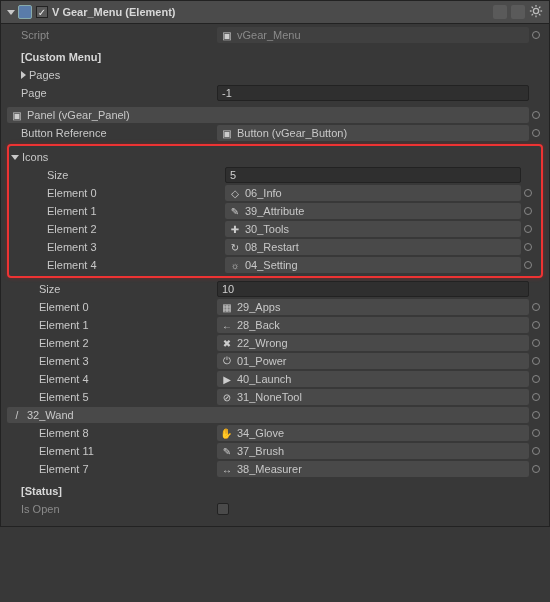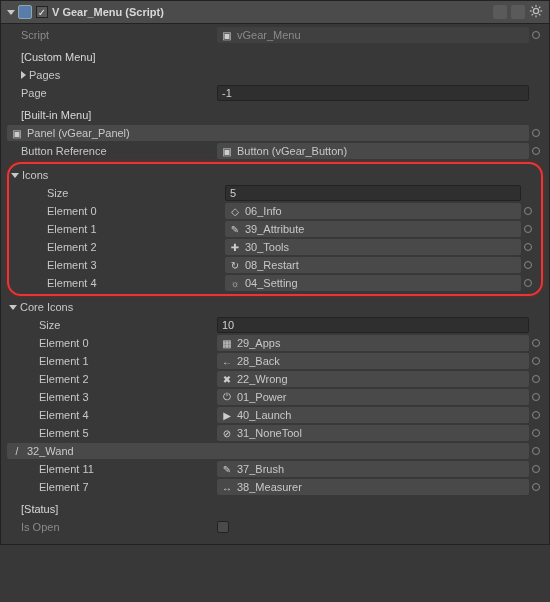--- a/index.html
+++ b/index.html
@@ -52,21 +52,21 @@
     align-items: center;
     height: 18px;
     padding: 0 6px 0 6px;
   }
   .row .label {
     width: 210px;
     display: flex;
     align-items: center;
     color: #c8c8c8;
   }
-  .row .label.bold { font-weight: normal; color: #d8d8d8; }
+  .row .label.bold { font-weight: bold; color: #d8d8d8; }
   .row .label.dim { color: #8a8a8a; }
   .row .value { flex: 1; display: flex; align-items: center; }
   .row .right-dot { width: 14px; display:flex; justify-content:center; }
   .obj-field {
     flex: 1;
     background: #494949;
     height: 16px;
     display: flex;
     align-items: center;
     padding: 0 4px;
@@ -116,38 +116,38 @@
     width: 0; height: 0;
     border-left: 4px solid transparent;
     border-right: 4px solid transparent;
     border-top: 5px solid #c8c8c8;
     border-bottom: none;
     margin-right: 3px;
     margin-top:1px;
   }
   .highlight-box {
     border: 2px solid #e33;
-    border-radius: 14px;
+    border-radius: 4px;
     margin: 2px 6px;
     padding: 2px 0;
     box-shadow: 0 0 4px rgba(255,0,0,0.3);
   }
   .indent1 { padding-left: 14px; }
   .indent2 { padding-left: 32px; }
   .sep { height: 4px; }
 </style>
 </head>
 <body>
 
 <div class="panel">
   <div class="header">
     <span class="fold-tri open"></span>
     <span class="script-icon"></span>
     <span class="chk">✓</span>
-    <span class="title">V Gear_Menu (Script)</span>
+    <span class="title">V Gear_Menu (Element)</span>
     <span class="tools">
       <span class="tool-icon"></span>
       <span class="tool-icon"></span>
       <span class="gear-icon">
         <svg viewBox="0 0 16 16">
             <circle cx="8" cy="8" r="3" fill="none" stroke="#bbb" stroke-width="1.5"></circle>
             <g stroke="#bbb" stroke-width="1.5">
               <line x1="8" y1="1" x2="8" y2="3"></line>
               <line x1="8" y1="13" x2="8" y2="15"></line>
               <line x1="1" y1="8" x2="3" y2="8"></line>
@@ -199,25 +199,20 @@
       <div class="value">
           <div class="text-field">
             <span>-1</span>
           </div>
         </div>
       <div class="right-dot"></div>
     </div>
 
     <div class="sep"></div>
 
-    <div class="row">
-      <div class="label bold indent1">[Built-in Menu]</div>
-      <div class="value"></div>
-        <div class="right-dot"></div>
-    </div>
 
     <div class="row">
       <div class="value">
         <div class="obj-field">
           <span class="oicon">▣</span>
           <span>Panel (vGear_Panel)</span>
         </div>
       </div>
       <div class="right-dot">
           <span class="dot"></span>
@@ -312,28 +307,20 @@
                 <span>04_Setting</span>
               </div>
             </div>
             <div class="right-dot">
               <span class="dot"></span>
             </div>
           </div>
         </div>
     </div>
 
-    <div class="row" style="padding-left:8px;">
-      <div class="label">
-        <span class="fold-tri open"></span>
-        <span>Core Icons</span>
-      </div>
-      <div class="value"></div>
-        <div class="right-dot"></div>
-    </div>
     <div class="row">
       <div class="label indent2">Size</div>
       <div class="value">
           <div class="text-field">
             <span>10</span>
           </div>
         </div>
       <div class="right-dot"></div>
     </div>
     <div id="core-icons-list">
@@ -407,20 +394,32 @@
           </div>
           <div class="right-dot">
             <span class="dot"></span>
           </div>
         </div>
         <div class="row">
           <div class="value">
             <div class="obj-field">
               <span class="oicon">/</span>
               <span>32_Wand</span>
+            </div>
+          </div>
+          <div class="right-dot">
+            <span class="dot"></span>
+          </div>
+        </div>
+        <div class="row">
+          <div class="label indent2">Element 8</div>
+          <div class="value">
+            <div class="obj-field">
+              <span class="oicon">✋</span>
+              <span>34_Glove</span>
             </div>
           </div>
           <div class="right-dot">
             <span class="dot"></span>
           </div>
         </div>
         <div class="row">
           <div class="label indent2">Element 11</div>
           <div class="value">
             <div class="obj-field">

